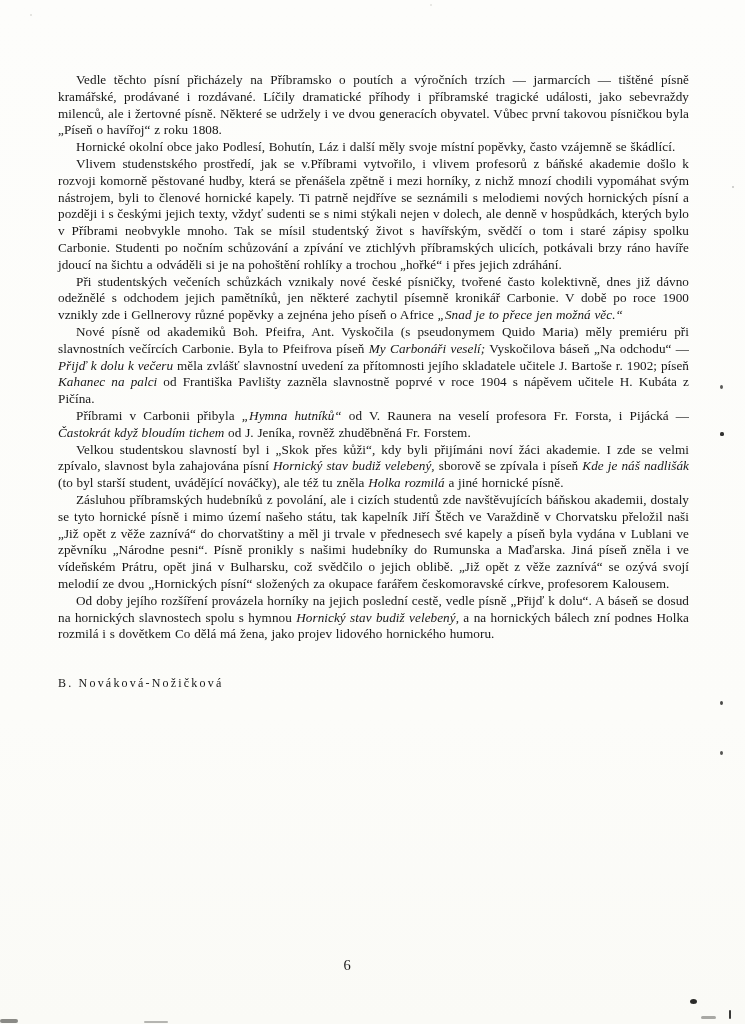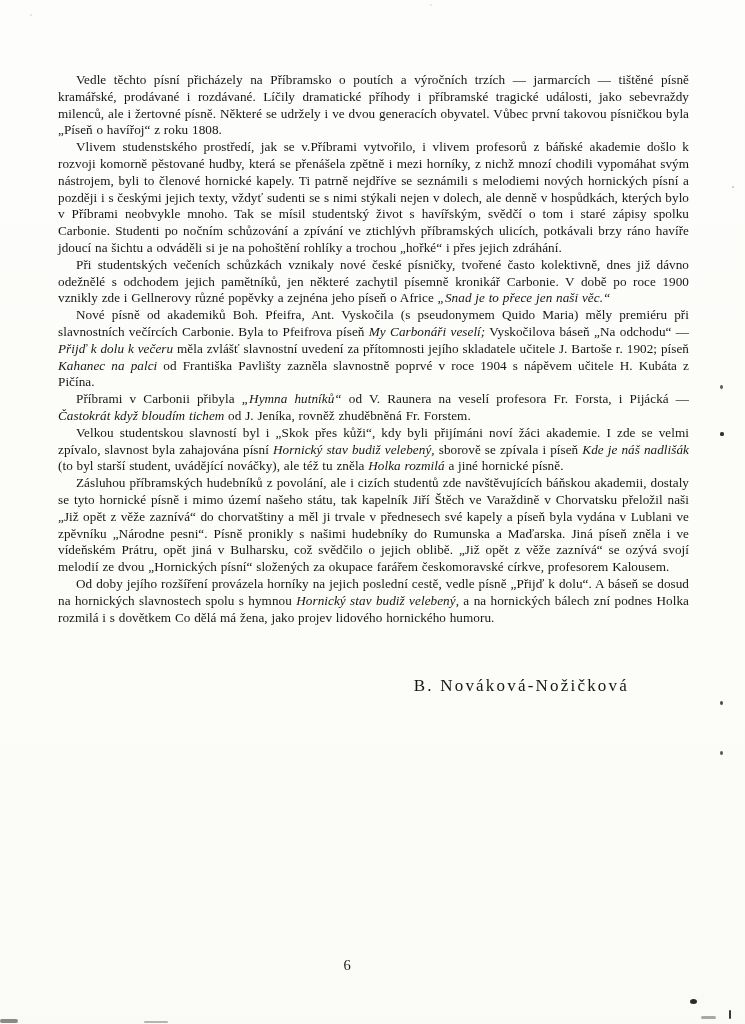--- a/index.html
+++ b/index.html
@@ -29,24 +29,24 @@
     margin: 0;
     text-indent: 18px;
     letter-spacing: 0.05px;
     word-spacing: 0.4px;
   }
   .para i {
     font-style: italic;
   }
   .signature {
     margin-top: 4px;
-    text-align: right;
+    text-align: left;
     padding-right: 60px;
     letter-spacing: 2.2px;
-    font-size: 17px;
+    font-size: 12px;
   }
   .page-number {
     position: absolute;
     left: 327px;
     top: 957px;
     width: 40px;
     text-align: center;
     font-size: 14.5px;
     color: #1b1b1b;
   }
@@ -69,22 +69,23 @@
   .s12 { left: 430px; top: 4px;   width: 2px;  height: 2px; background: #e0e0dc; border-radius: 50%; }
 </style>
 </head>
 <body>
 
 <div class="page">
 
   <div class="text-block">
 
   <p class="para"><span>Vedle těchto písní přicházely na Příbramsko o poutích a výročních trzích — jarmarcích — tištěné písně kramářské, prodávané i rozdávané. Líčily dramatické příhody i příbramské tragické události, jako sebevraždy milenců, ale i žertovné písně. Některé se udržely i ve dvou generacích obyvatel. Vůbec první takovou písničkou byla „Píseň o havířoj“ z roku 1808.</span></p>
+      <p class="para"><span>Hornické okolní obce jako Podlesí, Bohutín, Láz i další měly svoje místní popěvky, často vzájemně se škádlící.</span></p>
       <p class="para"><span>Vlivem studenstského prostředí, jak se v.Příbrami vytvořilo, i vlivem profesorů z báňské akademie došlo k rozvoji komorně pěstované hudby, která se přenášela zpětně i mezi horníky, z nichž mnozí chodili vypomáhat svým nástrojem, byli to členové hornické kapely. Ti patrně nejdříve se seznámili s melodiemi nových hornických písní a později i s českými jejich texty, vždyť sudenti se s nimi stýkali nejen v dolech, ale denně v hospůdkách, kterých bylo v Příbrami neobvykle mnoho. Tak se mísil studentský život s havířským, svědčí o tom i staré zápisy spolku Carbonie. Studenti po nočním schůzování a zpívání ve ztichlývh příbramských ulicích, potkávali brzy ráno havíře jdoucí na šichtu a odváděli si je na pohoštění rohlíky a trochou „hořké“ i přes jejich zdráhání.</span></p>
-      <p class="para"><span>Při studentských večeních schůzkách vznikaly nové české písničky, tvořené často kolektivně, dnes již dávno odežnělé s odchodem jejich pamětníků, jen některé zachytil písemně kronikář Carbonie. V době po roce 1900 vznikly zde i Gellnerovy různé popěvky a zejnéna jeho píseň o Africe </span><i>„Snad je to přece jen naši věc.“</i></p>
+      <p class="para"><span>Při studentských večeních schůzkách vznikaly nové české písničky, tvořené často kolektivně, dnes již dávno odežnělé s odchodem jejich pamětníků, jen některé zachytil písemně kronikář Carbonie. V době po roce 1900 vznikly zde i Gellnerovy různé popěvky a zejnéna jeho píseň o Africe </span><i>„Snad je to přece jen možná věc.“</i></p>
       <p class="para"><span>Nové písně od akademiků Boh. Pfeifra, Ant. Vyskočila (s pseudonymem Quido Maria) měly premiéru při slavnostních večírcích Carbonie. Byla to Pfeifrova píseň </span><i>My Carbonáři veselí;</i><span> Vyskočilova báseň „Na odchodu“ — </span><i>Přijď k dolu k večeru</i><span> měla zvlášť slavnostní uvedení za přítomnosti jejího skladatele učitele J. Bartoše r. 1902; píseň </span><i>Kahanec na palci</i><span> od Františka Pavlišty zazněla slavnostně poprvé v roce 1904 s nápěvem učitele H. Kubáta z Pičína.</span></p>
       <p class="para"><span>Příbrami v Carbonii přibyla </span><i>„Hymna hutníků“</i><span> od V. Raunera na veselí profesora Fr. Forsta, i Pijácká — </span><i>Častokrát když bloudím tichem</i><span> od J. Jeníka, rovněž zhuděbněná Fr. Forstem.</span></p>
       <p class="para"><span>Velkou studentskou slavností byl i „Skok přes kůži“, kdy byli přijímáni noví žáci akademie. I zde se velmi zpívalo, slavnost byla zahajována písní </span><i>Hornický stav budiž velebený,</i><span> sborově se zpívala i píseň </span><i>Kde je náš nadlišák</i><span> (to byl starší student, uvádějící nováčky), ale též tu zněla </span><i>Holka rozmilá</i><span> a jiné hornické písně.</span></p>
       <p class="para"><span>Zásluhou příbramských hudebníků z povolání, ale i cizích studentů zde navštěvujících báňskou akademii, dostaly se tyto hornické písně i mimo území našeho státu, tak kapelník Jiří Štěch ve Varaždině v Chorvatsku přeložil naši „Již opět z věže zaznívá“ do chorvatštiny a měl ji trvale v přednesech své kapely a píseň byla vydána v Lublani ve zpěvníku „Národne pesni“. Písně pronikly s našimi hudebníky do Rumunska a Maďarska. Jiná píseň zněla i ve vídeňském Prátru, opět jiná v Bulharsku, což svědčilo o jejich oblibě. „Již opět z věže zaznívá“ se ozývá svojí melodií ze dvou „Hornických písní“ složených za okupace farářem českomoravské církve, profesorem Kalousem.</span></p>
       <p class="para"><span>Od doby jejího rozšíření provázela horníky na jejich poslední cestě, vedle písně „Přijď k dolu“. A báseň se dosud na hornických slavnostech spolu s hymnou </span><i>Hornický stav budiž velebený,</i><span> a na hornických bálech zní podnes Holka rozmilá i s dovětkem Co dělá má žena, jako projev lidového hornického humoru.</span></p>
     </div>
 
   <div class="signature-holder" style="position:absolute; left:58px; top:672px; width:631px;">
     <div class="signature">B. Nováková-Nožičková</div>
   </div>

